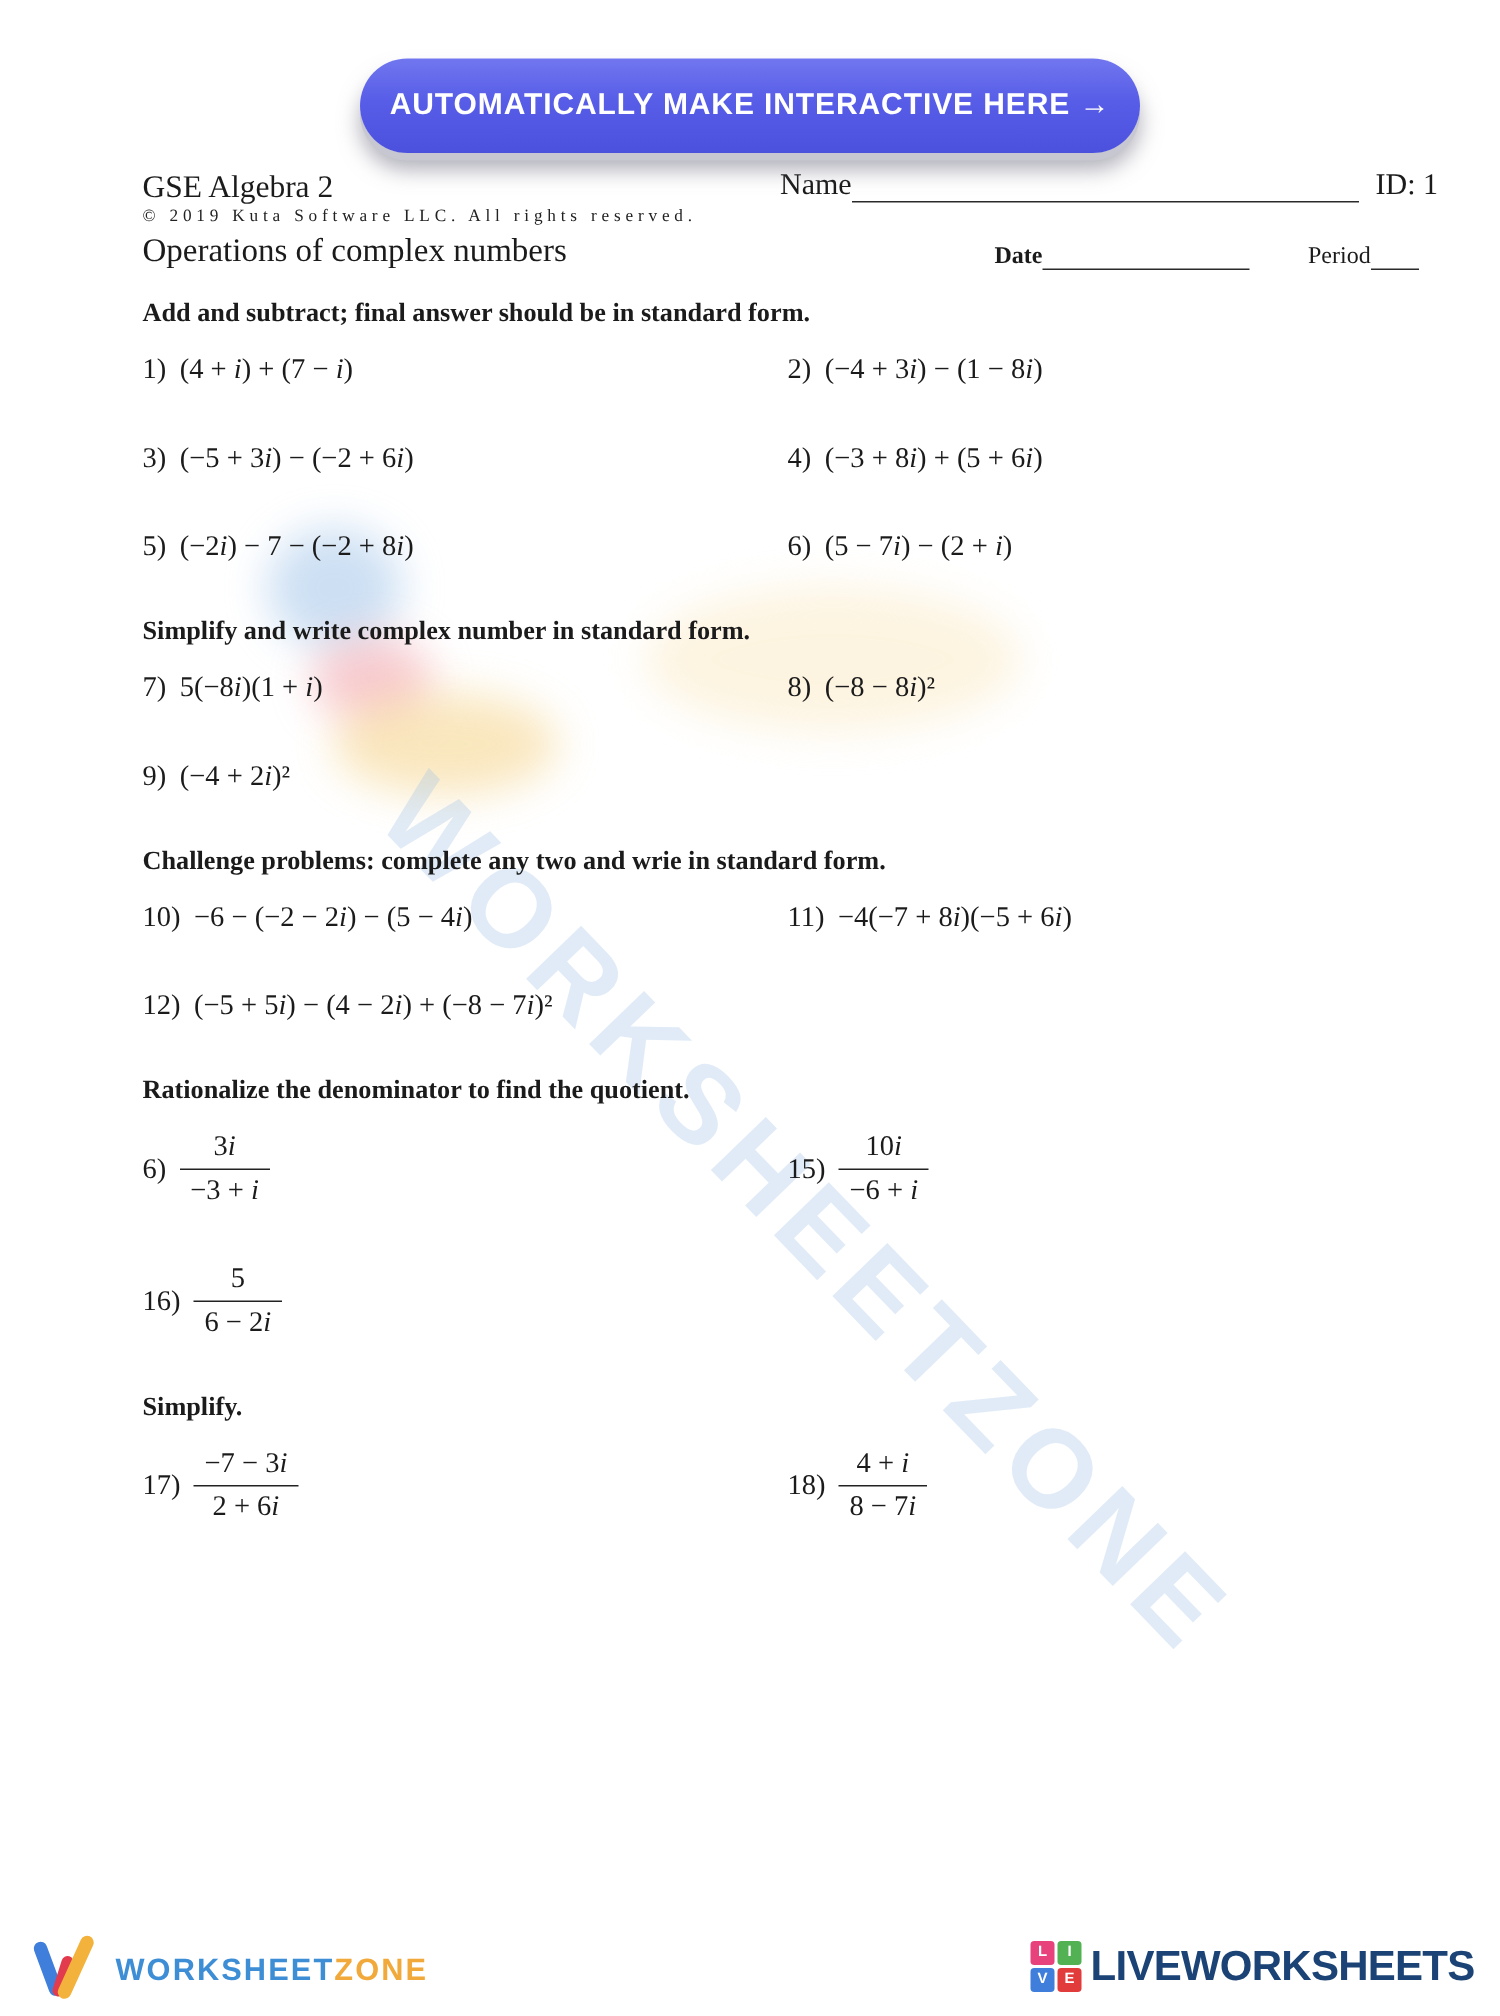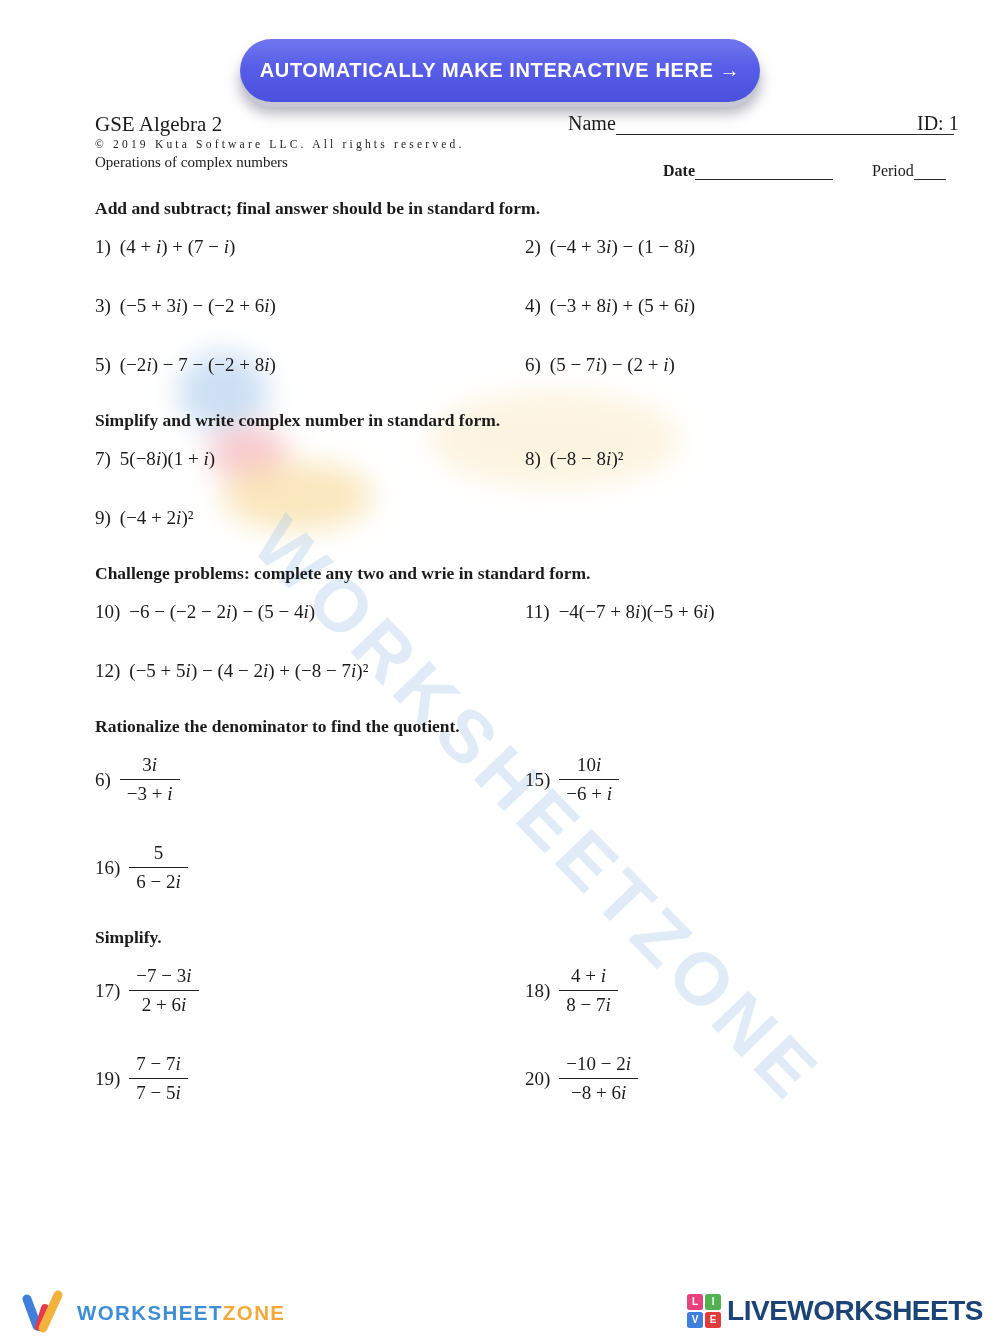--- a/index.html
+++ b/index.html
@@ -29,25 +29,25 @@
     position:absolute; left:298px; top:500px; z-index:0;
     font-family:"Liberation Sans", sans-serif; font-weight:bold;
     font-size:74px; letter-spacing:7px; white-space:nowrap;
     color:#9cc0e6; opacity:.30;
     transform:rotate(46deg); transform-origin:0 0;
   }
 
   
   .hdr { position:absolute; z-index:2; }
   .course   { left:95px;  top:112px; font-size:21px; }
-  .namegrp  { left:520px; top:112px; font-size:20px;margin-left:48px; }
+  .namegrp  { left:520px; top:112px; font-size:20px; }
   .name-line{ display:inline-block; width:338px; border-bottom:1.5px solid #2a2a2a; height:20px; vertical-align:bottom; }
   .idbadge  { left:917px; top:112px; font-size:20px; }
   .copyright{ left:95px;  top:138px; font-size:11.5px; letter-spacing:3.2px; color:#222; }
-  .wstitle  { left:95px;  top:154px; font-size:15px; }
+  .wstitle  { left:95px;  top:154px; font-size:22px; }
   .dategrp  { left:663px; top:159px; font-size:16px;font-weight:bold; }
   .date-line{ display:inline-block; width:138px; border-bottom:1.5px solid #2a2a2a; height:20px; vertical-align:bottom; }
   .periodgrp{ left:872px; top:159px; font-size:16px; }
   .period-line{ display:inline-block; width:32px; border-bottom:1.5px solid #2a2a2a; height:20px; vertical-align:bottom; }
 
   
   .content { position:absolute; left:95px; top:198px; width:868px; z-index:2; }
   .sec-h { font-size:17.5px; font-weight:bold; margin:0 0 17px 0; }
   .row { display:flex; align-items:flex-start; }
   .cell { width:430px; }
@@ -252,40 +252,20 @@
       <div class="cell right">
           <div class="prob fracp">
             <span class="lbl">18)</span>
             <span class="frac">
               <span class="num m">4 + <i>i</i></span>
               <span class="den m">8 − 7<i>i</i></span>
             </span>
           </div>
         </div>
     </div>
-    <div class="row">
-      <div class="cell">
-          <div class="prob fracp">
-            <span class="lbl">19)</span>
-            <span class="frac">
-              <span class="num m">7 − 7<i>i</i></span>
-              <span class="den m">7 − 5<i>i</i></span>
-            </span>
-          </div>
-        </div>
-      <div class="cell right">
-          <div class="prob fracp">
-            <span class="lbl">20)</span>
-            <span class="frac">
-              <span class="num m">−10 − 2<i>i</i></span>
-              <span class="den m">−8 + 6<i>i</i></span>
-            </span>
-          </div>
-        </div>
-    </div>
 
   </div>
 
   <div class="footer-left">
     <span>
       <svg width="50" height="50" viewBox="0 0 50 50">
         <line x1="9" y1="13" x2="19" y2="40" stroke="#3f7fdb" stroke-width="9" stroke-linecap="round"></line>
         <line x1="27" y1="22" x2="21" y2="41" stroke="#e23b4e" stroke-width="8" stroke-linecap="round"></line>
         <line x1="25" y1="42" x2="40" y2="9" stroke="#f2b23b" stroke-width="9" stroke-linecap="round"></line>
       </svg>

